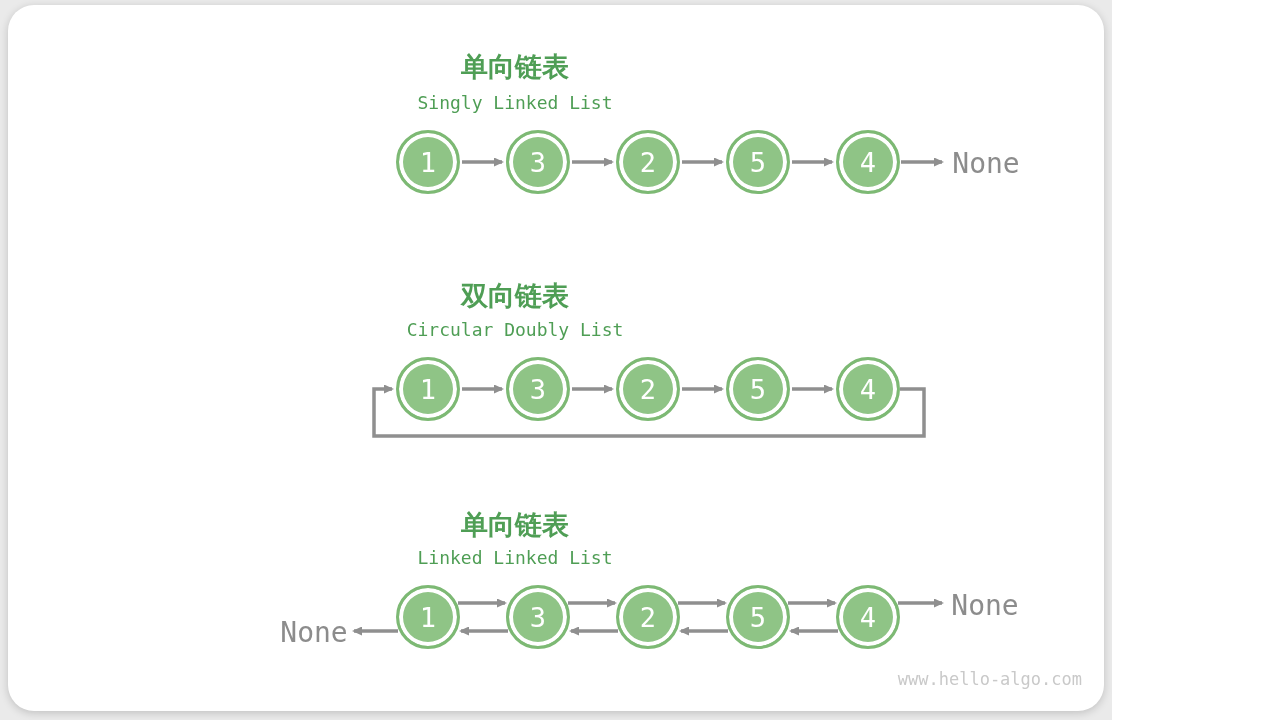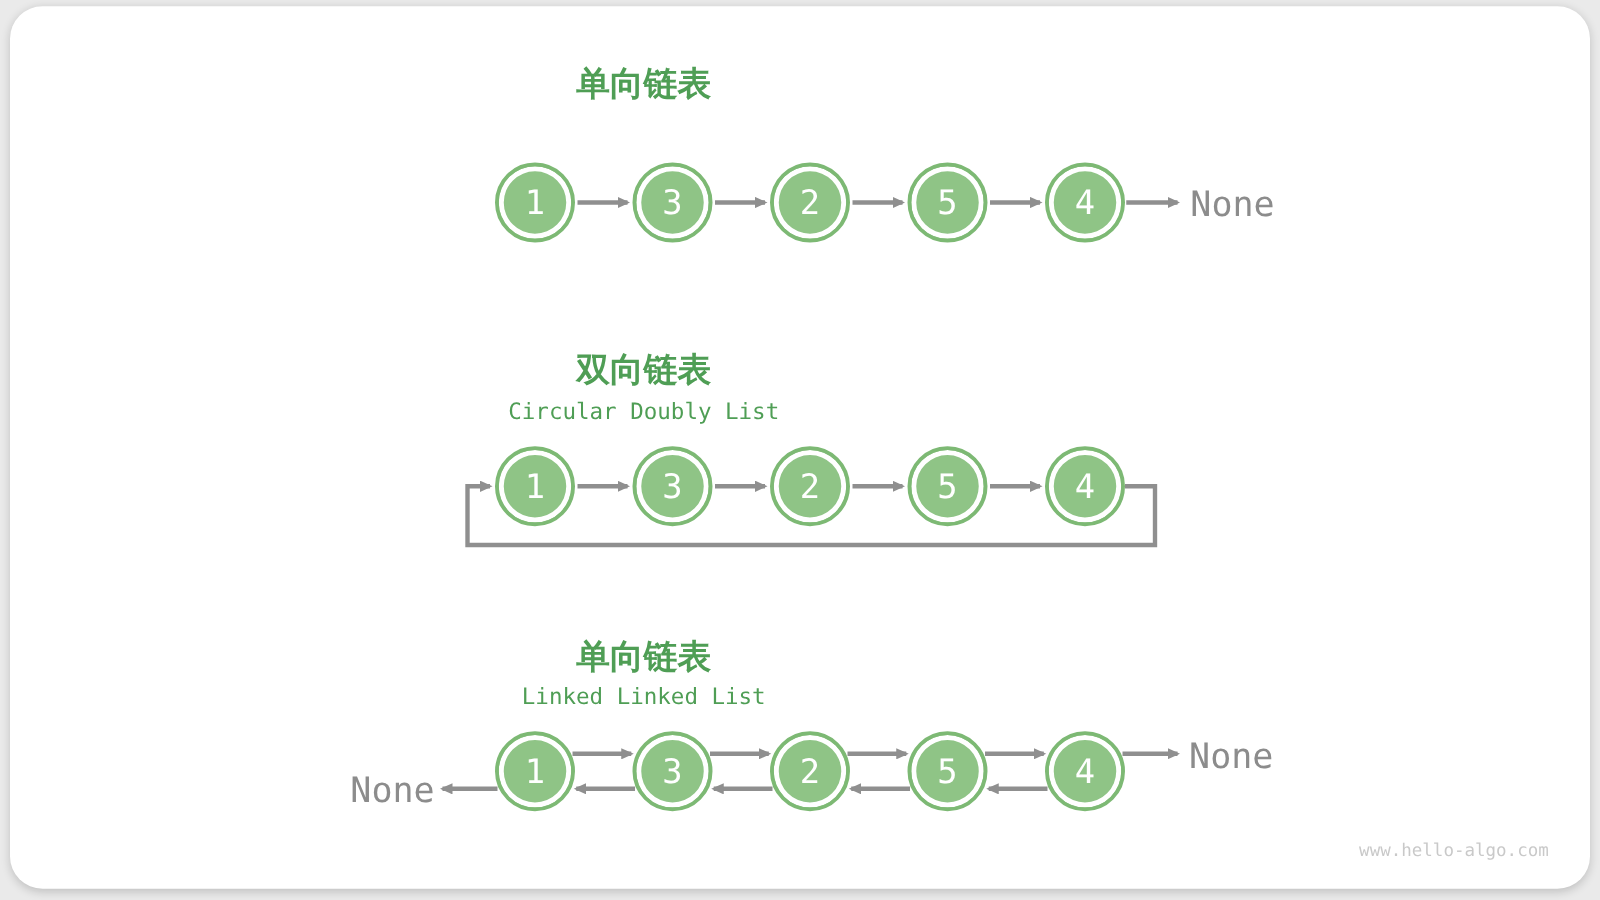--- a/index.html
+++ b/index.html
@@ -1,18 +1,18 @@
 <!DOCTYPE html>
 <html><head>
 <meta charset="utf-8">
 <style>
   html,body{margin:0;padding:0;}
   .page{
     position:relative;
-    width:1280px;height:720px;
+    width:1112px;height:720px;
     background:#eaeaea;
     overflow:hidden;
     font-family:"Liberation Sans",sans-serif;
   }
   .card{
     position:absolute;
     left:8px;top:5px;right:8px;bottom:9px;
     background:#ffffff;
     border-radius:26px;
     box-shadow:0 2px 8px rgba(0,0,0,0.18);
@@ -56,23 +56,23 @@
   .none-label{
     position:absolute;
     transform:translate(-50%,-50%);
     font-family:"DejaVu Sans Mono",monospace;
     font-size:28px;
     color:#8c8c8c;
     white-space:nowrap;
   }
   .watermark{
     position:absolute;
-    right:33px;bottom:22px;
+    right:22px;bottom:22px;
     font-family:"DejaVu Sans Mono",monospace;
-    font-size:14px;
+    font-size:17px;
     color:#c9c9c9;
   }
 </style>
 </head>
 <body>
 
 <div class="page">
   <div class="card">
 
     <svg class="arrows" width="1280" height="720" viewBox="0 0 1280 720" fill="none">
@@ -108,20 +108,21 @@
 
         <line x1="500" y1="626" x2="453" y2="626"></line>
         <line x1="610" y1="626" x2="563" y2="626"></line>
         <line x1="720" y1="626" x2="673" y2="626"></line>
         <line x1="830" y1="626" x2="783" y2="626"></line>
         <line x1="390" y1="626" x2="346" y2="626"></line>
       </g>
     </svg>
 
     <div class="title-zh" style="top:47px">单向链表</div>
+    <div class="title-en" style="top:87px">Singly Linked List</div>
 
     <div class="node" style="left:420px;top:157px">1</div>
     <div class="node" style="left:530px;top:157px">3</div>
     <div class="node" style="left:640px;top:157px">2</div>
     <div class="node" style="left:750px;top:157px">5</div>
     <div class="node" style="left:860px;top:157px">4</div>
 
     <div class="none-label" style="left:978px;top:158px">None</div>
 
     <div class="title-zh" style="top:276px">双向链表</div>

